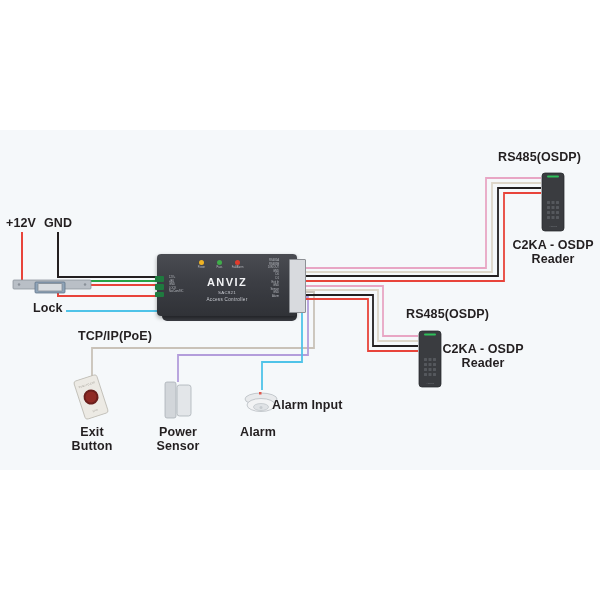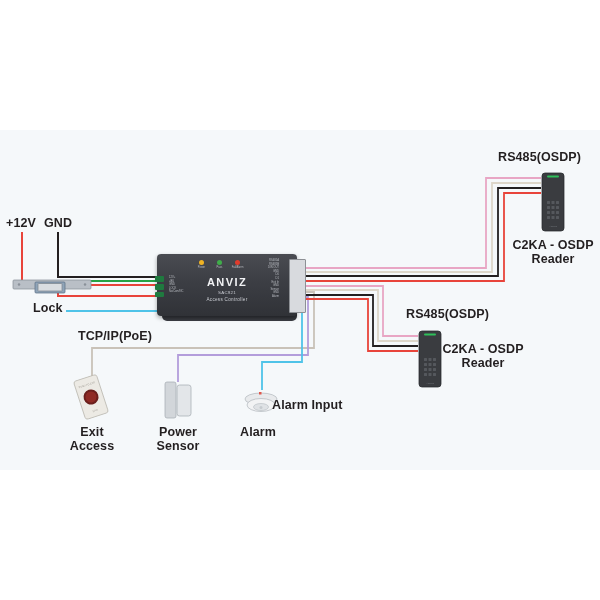--- a/index.html
+++ b/index.html
@@ -181,21 +181,21 @@
     </svg>
   </div>
 
   <div class="lbl md" style="left:6px;top:216px;">+12V</div>
   <div class="lbl md" style="left:44px;top:216px;">GND</div>
   <div class="lbl md" style="left:33px;top:301px;">Lock</div>
   <div class="lbl md" style="left:78px;top:329px;">TCP/IP(PoE)</div>
 
   <div class="lbl md c" style="left:92px;top:425px;">
     <span>Exit</span><br>
-    <span>Access</span>
+    <span>Button</span>
   </div>
 
   <div class="lbl md c" style="left:178px;top:425px;">
     <span>Power</span><br>
     <span>Sensor</span>
   </div>
 
   <div class="lbl md c" style="left:258px;top:425px;">Alarm</div>
 
   <div class="lbl md" style="left:272px;top:386px;margin-top:12px;">Alarm Input</div>

